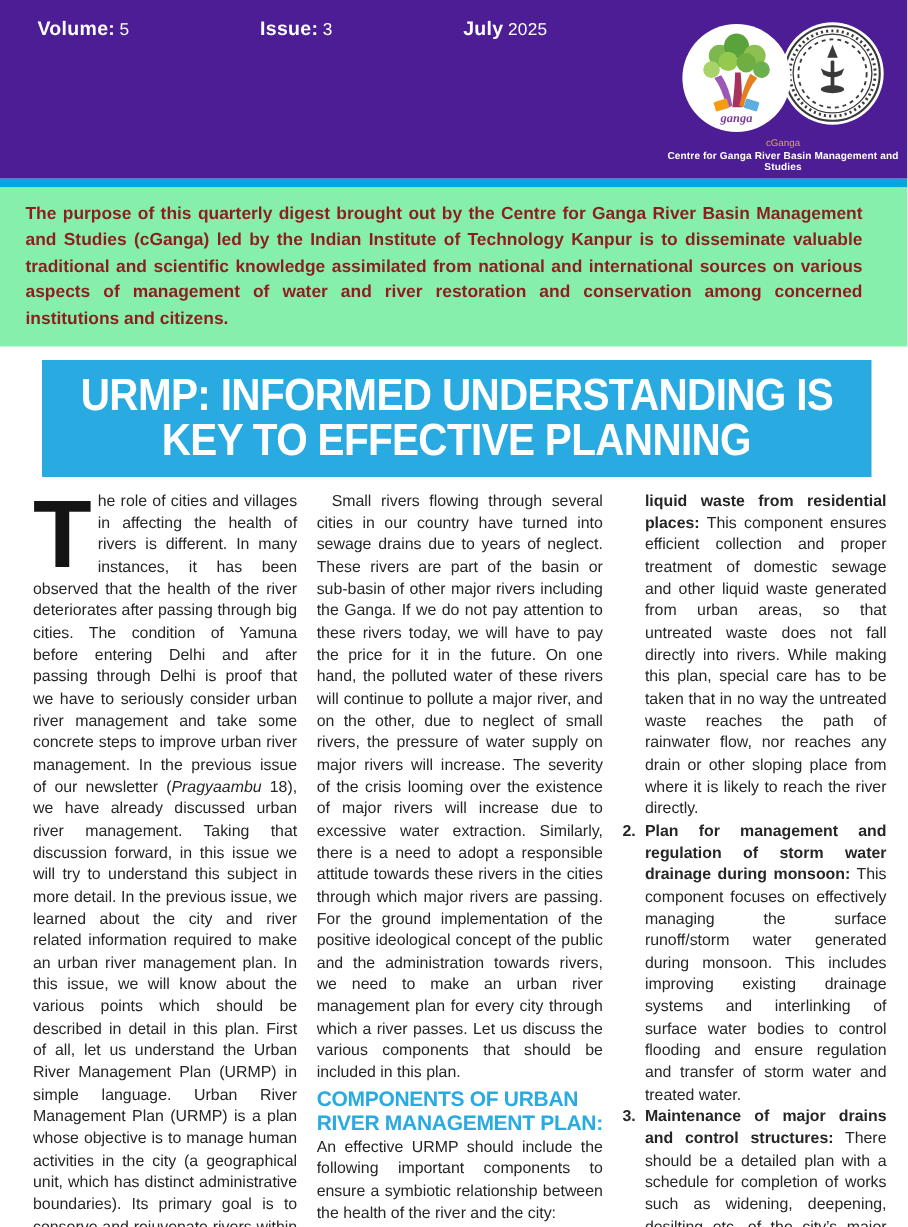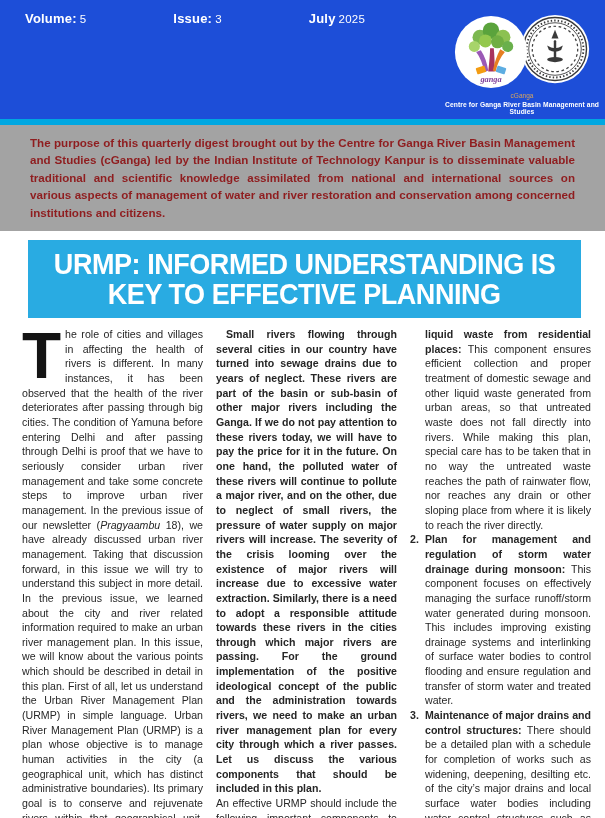--- a/index.html
+++ b/index.html
@@ -3,21 +3,21 @@
 <meta charset="utf-8">
 <style>
   html,body{margin:0;padding:0;}
   body{
     width:605px;height:818px;overflow:hidden;background:#ffffff;
     font-family:"Liberation Sans","DejaVu Sans",sans-serif;
     -webkit-font-smoothing:antialiased;
   }
   
   .masthead{
-    position:relative;width:605px;height:119px;background:#1d4ed8;color:#fff;
+    position:relative;width:605px;height:119px;background:#4c1d95;color:#fff;
   }
   .meta-row{
     position:absolute;left:25px;top:11px;width:340px;
     display:flex;justify-content:space-between;align-items:baseline;
     font-size:13px;font-weight:bold;letter-spacing:.2px;
   }
   .meta-val{font-size:11.5px;font-weight:normal;margin-left:3px;}
   .mast-title{
     position:absolute;left:24px;top:22px;margin:0;
     font-size:62px;font-weight:bold;font-style:italic;letter-spacing:-2px;
@@ -27,42 +27,42 @@
     position:absolute;right:4px;top:8px;width:158px;text-align:center;
   }
   .logo-circles{display:flex;justify-content:center;align-items:center;height:82px;}
   .logo-circles svg{display:block;}
   .logo-cganga{margin-top:6px;margin-right:-8px;position:relative;z-index:2;}
   .org-small{display:block;font-size:6.5px;color:#d8a55e;margin-top:2px;}
   .org-name{display:block;font-size:6.7px;font-weight:bold;color:#ffffff;margin-top:2px;letter-spacing:.1px;}
   .cyan-strip{width:605px;height:6px;background:#00a7e1;}
   
   .purpose{
-    background:#a3a3a3;padding:9px 30px 10px 30px;
+    background:#86efac;padding:9px 30px 10px 17px;
   }
   .purpose p{
     margin:0;color:#8f1d1f;font-size:11.6px;font-weight:bold;line-height:17.4px;
     text-align:justify;
   }
   
   .banner{
     margin:9px 24px 0 28px;height:78px;background:#29abe2;
     display:flex;flex-direction:column;justify-content:center;align-items:center;
   }
   .banner-line{
     color:#ffffff;font-weight:bold;font-size:30px;line-height:30px;
     letter-spacing:-.5px;white-space:nowrap;transform:scaleX(.9);transform-origin:50% 50%;
   }
   
   .article{
     margin:9px 14px 0 22px;display:flex;gap:13px;color:#262626;
   }
   .col{flex:1 1 0;font-size:10.6px;line-height:14.65px;text-align:justify;}
   .blk{margin:0;}
-  .para.indent{text-indent:10px;font-weight:bold;}
+  .para.indent{text-indent:10px;}
   .jlast{text-align-last:justify;}
   .dropcap{
     float:left;font-size:64px;line-height:52px;font-weight:bold;color:#141414;
     margin:3px 6px 0 0;letter-spacing:-2px;
   }
   .heading{
     color:#29abe2;font-weight:bold;font-size:14px;line-height:16.5px;
     letter-spacing:-.2px;text-align:left;margin:1px 0 1px 0;
   }
   .heading div{white-space:nowrap;}
@@ -143,20 +143,24 @@
     <div class="banner-line">URMP: INFORMED UNDERSTANDING IS</div>
     <div class="banner-line">KEY TO EFFECTIVE PLANNING</div>
   </section>
 
   <main class="article">
     <div class="col">
         <div class="blk para jlast"><span class="dropcap">T</span><span>he role of cities and villages in affecting the health of rivers is different. In many instances, it has been observed that the health of the river deteriorates after passing through big cities. The condition of Yamuna before entering Delhi and after passing through Delhi is proof that we have to seriously consider urban river management and take some concrete steps to improve urban river management. In the previous issue of our newsletter (</span><i>Pragyaambu</i><span> 18), we have already discussed urban river management. Taking that discussion forward, in this issue we will try to understand this subject in more detail. In the previous issue, we learned about the city and river related information required to make an urban river management plan. In this issue, we will know about the various points which should be described in detail in this plan. First of all, let us understand the Urban River Management Plan (URMP) in simple language. Urban River Management Plan (URMP) is a plan whose objective is to manage human activities in the city (a geographical unit, which has distinct administrative boundaries). Its primary goal is to conserve and rejuvenate rivers within that geographical unit. The scheme aims to ensure that when rivers leave the city, their ecological status – as indicated by the river fauna (native to the river, not brought into the river for commercial reasons) thriving in them</span></div>
       </div>
     <div class="col">
         <div class="blk para indent"><span>Small rivers flowing through several cities in our country have turned into sewage drains due to years of neglect. These rivers are part of the basin or sub-basin of other major rivers including the Ganga. If we do not pay attention to these rivers today, we will have to pay the price for it in the future. On one hand, the polluted water of these rivers will continue to pollute a major river, and on the other, due to neglect of small rivers, the pressure of water supply on major rivers will increase. The severity of the crisis looming over the existence of major rivers will increase due to excessive water extraction. Similarly, there is a need to adopt a responsible attitude towards these rivers in the cities through which major rivers are passing. For the ground implementation of the positive ideological concept of the public and the administration towards rivers, we need to make an urban river management plan for every city through which a river passes. Let us discuss the various components that should be included in this plan.</span></div>
+        <div class="blk heading">
+          <div>COMPONENTS OF URBAN</div>
+          <div>RIVER MANAGEMENT PLAN:</div>
+        </div>
         <div class="blk para"><span>An effective URMP should include the following important components to ensure a symbiotic relationship between the health of the river and the city:</span></div>
       </div>
     <div class="col">
         <div class="blk licont"><b>liquid waste from residential places:</b><span> This component ensures efficient collection and proper treatment of domestic sewage and other liquid waste generated from urban areas, so that untreated waste does not fall directly into rivers. While making this plan, special care has to be taken that in no way the untreated waste reaches the path of rainwater flow, nor reaches any drain or other sloping place from where it is likely to reach the river directly.</span></div>
         <div class="blk li"><span class="num">2.</span><b>Plan for management and regulation of storm water drainage during monsoon:</b><span> This component focuses on effectively managing the surface runoff/storm water generated during monsoon. This includes improving existing drainage systems and interlinking of surface water bodies to control flooding and ensure regulation and transfer of storm water and treated water.</span></div>
         <div class="blk li"><span class="num">3.</span><b>Maintenance of major drains and control structures:</b><span> There should be a detailed plan with a schedule for completion of works such as widening, deepening, desilting etc. of the city’s major drains and local surface water bodies including water control structures such as barrages, gates etc. This also includes development or renovation of control structures such as barrages and gates to regulate water flow and improve water quality.</span></div>
       </div>
   </main>
 
 </div>

